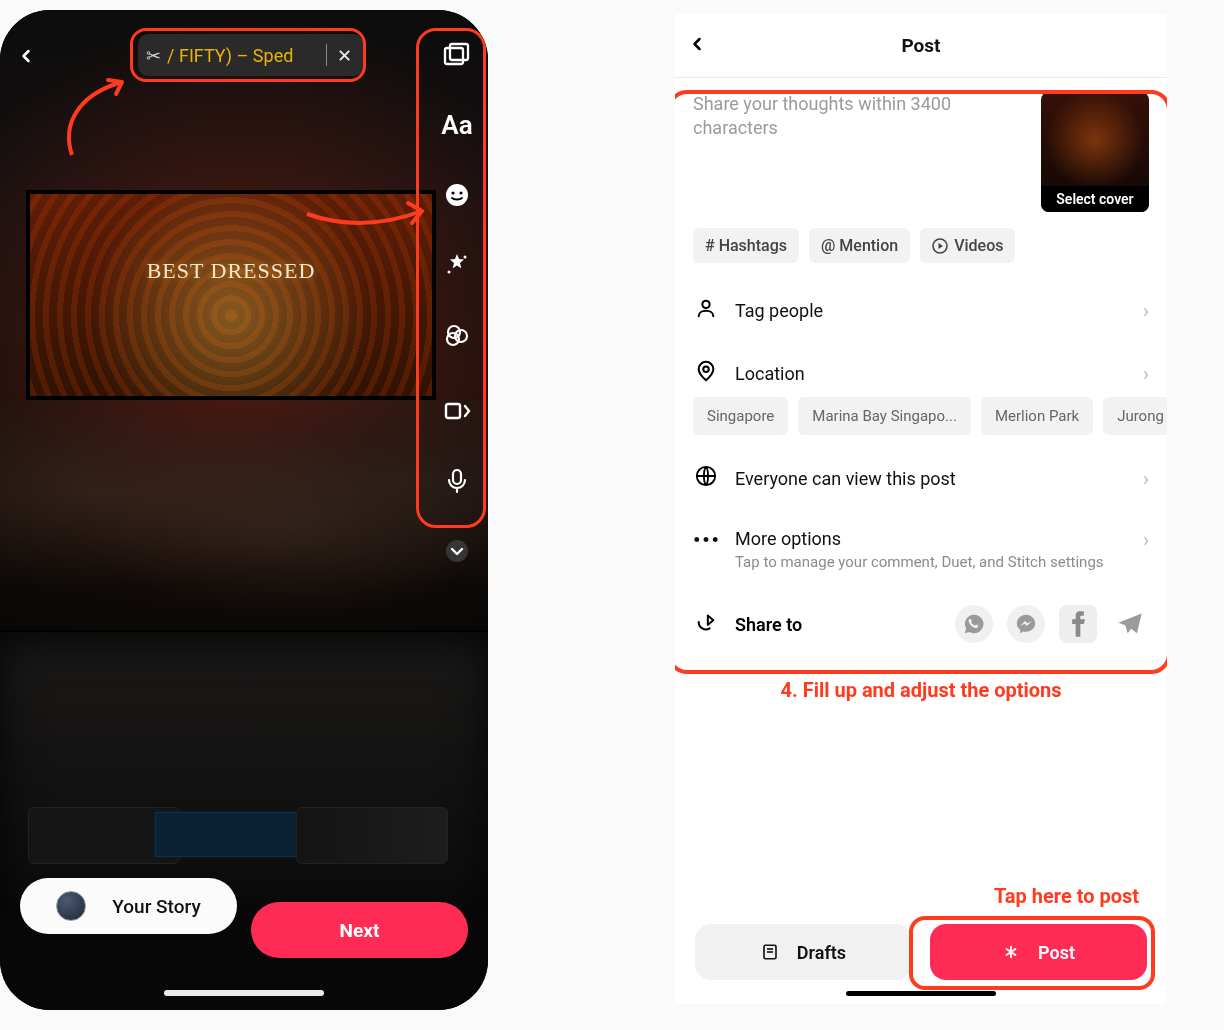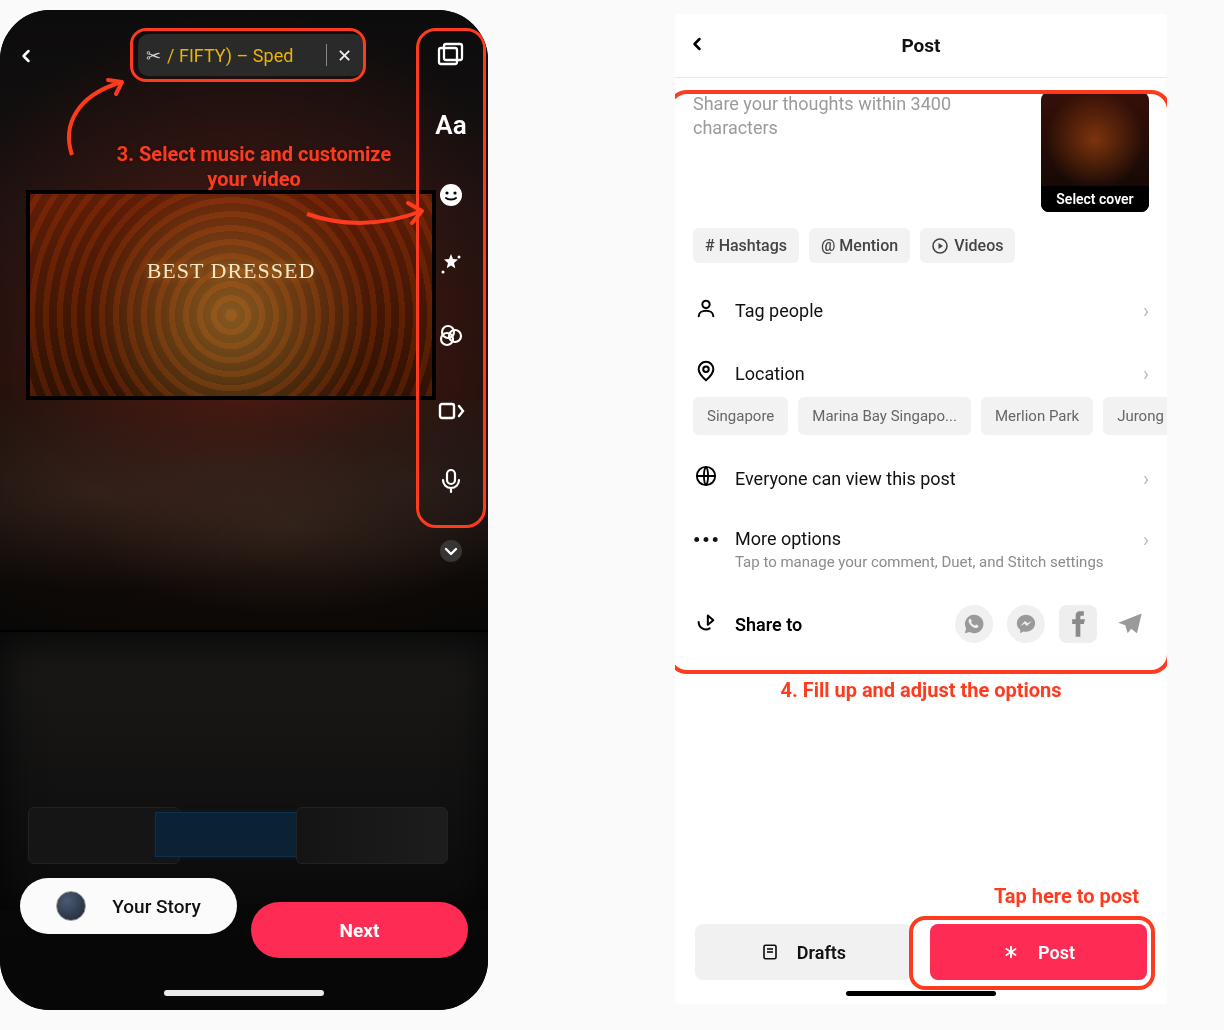--- a/index.html
+++ b/index.html
@@ -48,21 +48,21 @@
   }
   .music-chip .cut { font-size: 18px; }
   .music-chip .txt { flex: 1; white-space: nowrap; overflow: hidden; text-overflow: clip; color:#eab308; }
   .music-chip .divider { width:1px; height:22px; background:#888; }
   .music-chip .close { font-size:18px; color:#eee; padding:0 4px; }
 
   .edit-rail {
     position: absolute;
     top: 24px; right: 10px;
     width: 54px;
-    display: flex; flex-direction: column; align-items: center;
+    display: flex; flex-direction: column; align-items: flex-end;
     gap: 28px;
     color: #fff;
   }
   .rail-icon { width:42px; height:42px; display:flex; align-items:center; justify-content:center; font-size:24px; }
 
   
   .stage-screen {
     position: absolute;
     left: 26px; top: 180px;
     width: 410px; height: 210px;
@@ -244,21 +244,21 @@
     background:#f0f0f0;
     display:flex; align-items:center; justify-content:center;
     color:#9a9a9a;
   }
 
   .bottom-bar-right {
     position:absolute; left:0; right:0; bottom:24px;
     display:flex; gap:18px; padding:0 20px;
   }
   .drafts-btn, .post-btn {
-    flex:1; height:56px; border-radius:8px;
+    flex:1; height:56px; border-radius:16px;
     display:flex; align-items:center; justify-content:center;
     font-size:18px; font-weight:600; gap:18px;
   }
   .drafts-btn { background:#f1f1f1; color:#111; }
   .post-btn { background:#fe2c55; color:#fff; }
   .home-indicator-r {
     position:absolute; bottom:8px; left:50%; transform:translateX(-50%);
     width:150px; height:5px; border-radius:3px; background:#000;
   }
 
@@ -367,21 +367,20 @@
       <span>Your Story</span>
     </div>
     <div class="next-btn">
       <span>Next</span>
     </div>
   </div>
   <div class="home-indicator"></div>
 
   <div class="anno-box-music"></div>
   <div class="anno-box-rail"></div>
-  <div class="anno-text-3">3. Select music and customize your video</div>
   <svg class="anno-arrow-1" viewBox="0 0 90 90">
     <path d="M20 85 C 10 55, 25 25, 70 12" stroke="#ff3b1f" stroke-width="4" fill="none"></path>
     <path d="M70 12 l-14 -2 M70 12 l-6 12" stroke="#ff3b1f" stroke-width="4" fill="none" stroke-linecap="round"></path>
   </svg>
   <svg class="anno-arrow-2" viewBox="0 0 130 70">
     <path d="M5 48 C 40 60, 80 60, 120 45" stroke="#ff3b1f" stroke-width="4" fill="none"></path>
     <path d="M120 45 l-14 -8 M120 45 l-10 12" stroke="#ff3b1f" stroke-width="4" fill="none" stroke-linecap="round"></path>
   </svg>
 </div>
 

